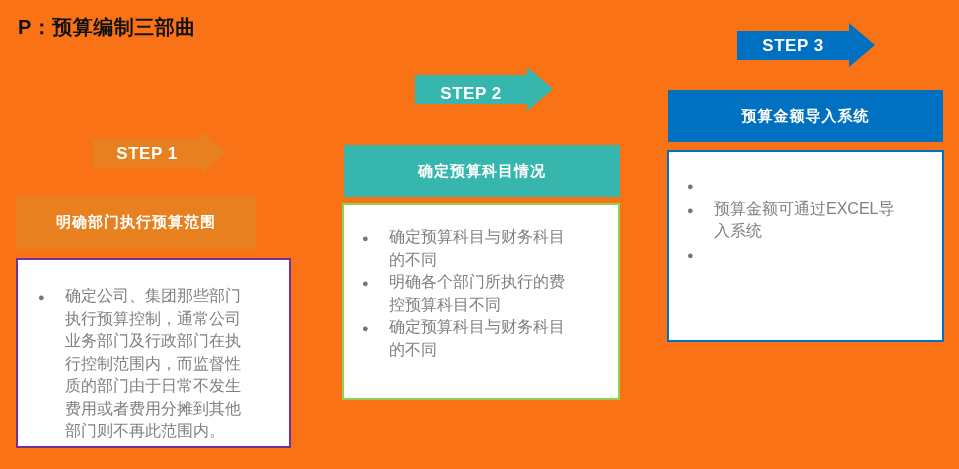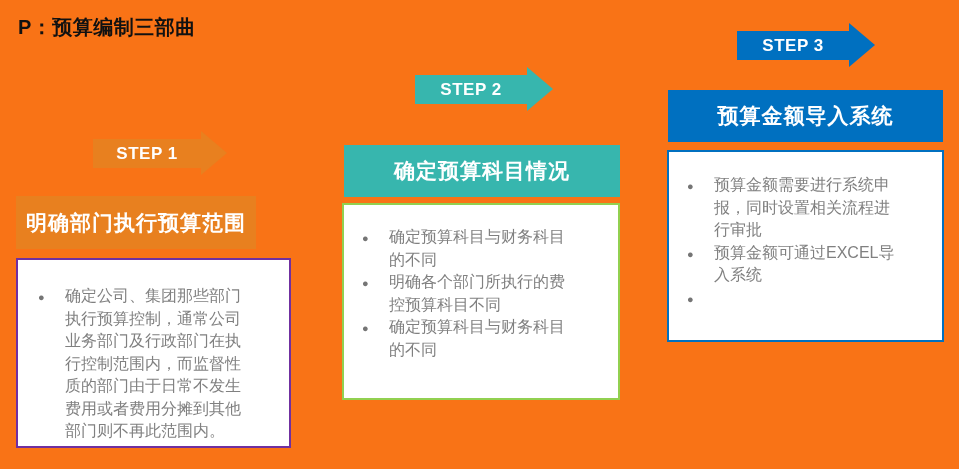--- a/index.html
+++ b/index.html
@@ -28,21 +28,21 @@
     border-top:22px solid transparent;
     border-bottom:22px solid transparent;
     border-left:26px solid #000;
   }
   
   .step-header{
     position:absolute;
     display:flex;align-items:center;justify-content:center;
   }
   .step-header span{
-    color:#ffffff;font-weight:bold;font-size:21px;letter-spacing:1px;
+    color:#ffffff;font-weight:bold;font-size:15px;letter-spacing:1px;
   }
   
   .content-box{
     position:absolute;background:#ffffff;
     border:2px solid #000;box-sizing:border-box;
   }
   .content-box ul{
     list-style:none;margin:0;padding:0;
   }
   .content-box li{
@@ -93,21 +93,21 @@
       <ul>
         <li>
           <span class="bullet">●</span>
           <span class="btext">确定公司、集团那些部门执行预算控制，通常公司业务部门及行政部门在执行控制范围内，而监督性质的部门由于日常不发生费用或者费用分摊到其他部门则不再此范围内。</span>
         </li>
       </ul>
     </div>
   </section>
 
   <section>
-    <div class="arrow-body s2-arrow-body" style="background-color: rgb(55, 182, 174);">
+    <div class="arrow-body s2-arrow-body" style="background-color: rgb(55, 182, 174); align-items: flex-end;">
       <span>STEP 2</span>
     </div>
     <div class="arrow-head s2-arrow-head" style="border-left-color: rgb(55, 182, 174);"></div>
     <div class="step-header s2-header" style="background-color: rgb(55, 182, 174); align-items: center;">
       <span>确定预算科目情况</span>
     </div>
     <div class="content-box s2-box" style="border-color: rgb(146, 208, 80);">
       <ul>
         <li>
           <span class="bullet">●</span>
@@ -130,21 +130,20 @@
       <span>STEP 3</span>
     </div>
     <div class="arrow-head s3-arrow-head" style="border-left-color: rgb(0, 112, 192);"></div>
     <div class="step-header s3-header" style="background-color: rgb(0, 112, 192);">
       <span>预算金额导入系统</span>
     </div>
     <div class="content-box s3-box" style="border-color: rgb(0, 112, 192);">
       <ul>
         <li>
           <span class="bullet">●</span>
-          <span class="btext">预算金额需要进行系统申报，同时设置相关流程进行审批</span>
         </li>
         <li>
           <span class="bullet">●</span>
           <span class="btext">预算金额可通过EXCEL导入系统</span>
         </li>
         <li>
           <span class="bullet">●</span>
         </li>
       </ul>
     </div>

